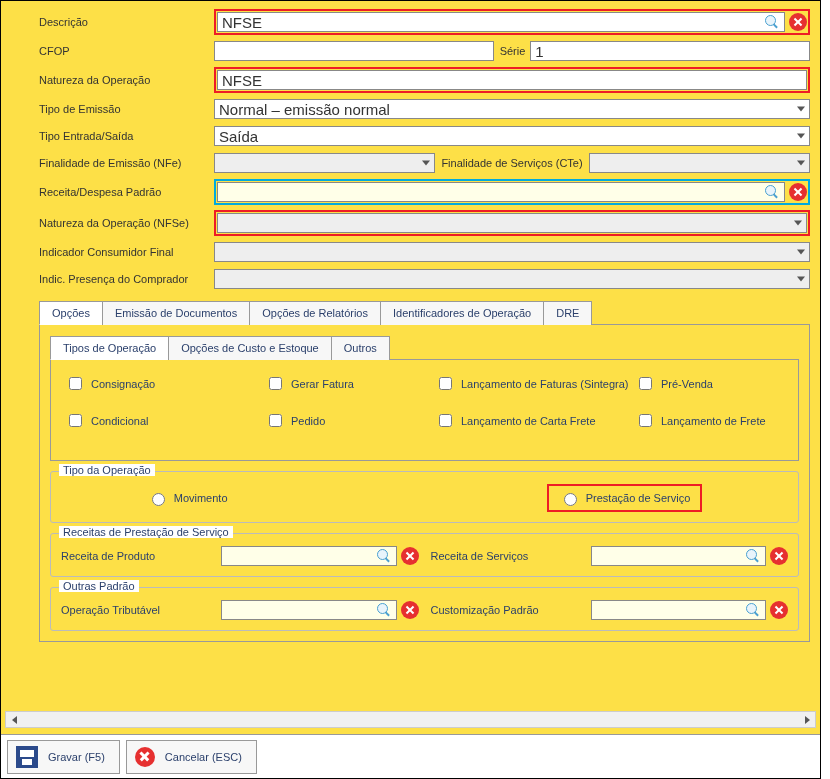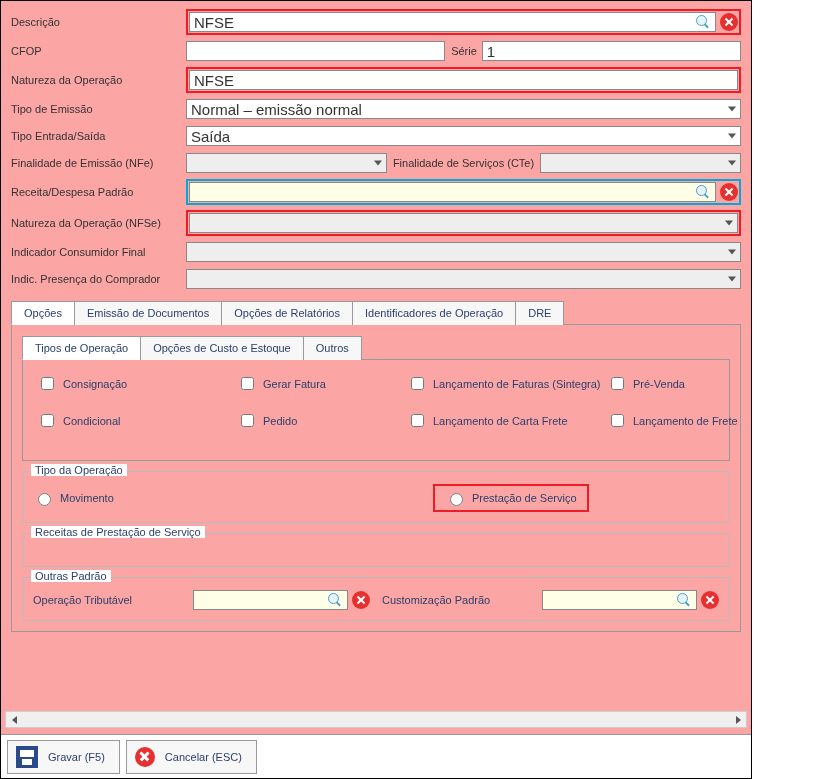--- a/index.html
+++ b/index.html
@@ -1,17 +1,17 @@
 <!DOCTYPE html>
 <html><head>
 <meta charset="utf-8">
 <style>
   * { box-sizing: border-box; font-family: Tahoma, Arial, sans-serif; font-size: 11px; }
   body { margin: 0; padding: 0; background: #fff; color: #333; }
-  .wrap { width: 752px; height: 779px; border: 1px solid #000; position: relative; background: #fca5a5; }
+  .wrap { width: 821px; height: 779px; border: 1px solid #000; position: relative; background: #fde047; padding-left: 28px; }
   .content { padding: 8px 10px 0 10px; }
   .row { display: flex; align-items: center; margin-bottom: 5px; min-height: 22px; }
   .lbl { width: 175px; flex-shrink: 0; color: #333; }
   .fgrow { flex: 1; display: flex; align-items: center; gap: 0; }
   input[type=text], .sel {
     height: 20px; border: 1px solid #888; background: #fff; padding: 0 4px; width: 100%;
     font-size: 15px; color: #333;
   }
   .sel { appearance: none; position: relative; }
   .sel-wrap { position: relative; flex: 1; }
@@ -57,21 +57,21 @@
   }
   .tab.active { background: #fff; border-bottom: 1px solid #fff; }
   .tabpanel { border: 1px solid #999; border-top: none; padding: 10px; }
   .inner-tabstrip { display: flex; border-bottom: 1px solid #999; }
   .inner-panel { border: 1px solid #999; border-top: none; padding: 14px 14px 30px 14px; }
   .chkgrid { display: grid; grid-template-columns: 200px 170px 200px 180px; row-gap: 18px; }
   .chk { display: flex; align-items: center; gap: 6px; color: #2a3f6b; }
   .chk input { width: 13px; height: 13px; }
   .fieldset { border: 1px solid #bbb; border-radius: 3px; margin-top: 10px; padding: 10px 10px 10px 10px; }
   .fieldset-title { position: relative; top: -18px; background: #fff; display: inline-block; padding: 0 4px; color: #2a3f6b; margin-left: -2px; }
-  .fieldset-body { margin-top: -10px; }
+  .fieldset-body { margin-top: -10px; justify-content: center; }
   .radio { display: flex; align-items: center; gap: 6px; color: #2a3f6b; }
   .radio input { width: 13px; height: 13px; }
   .two-col { display: grid; grid-template-columns: 1fr 1fr; column-gap: 12px; align-items: center; }
   .lk2 { display: flex; align-items: center; }
   .lk2 .lbl2 { width: 160px; flex-shrink: 0; color: #2a3f6b; }
   .lk2 .lookup { flex: 1; }
   .scroll-h {
     position: absolute; left: 4px; right: 4px; bottom: 50px; height: 17px; background: #f0f0f0;
     display: flex; align-items: center; border: 1px solid #ccc;
   }
@@ -262,20 +262,38 @@
             <label class="radio">
               <input type="radio" name="tipoop" style="">
                 <span>Prestação de Serviço</span>
             </label>
           </span>
         </div>
       </div>
 
       <div class="fieldset">
         <span class="fieldset-title">Receitas de Prestação de Serviço</span>
+        <div class="fieldset-body two-col">
+          <div class="lk2">
+            <span class="lbl2">Receita de Produto</span>
+            <div class="lookup">
+              <input type="text" value="" style="">
+              <span class="mag"></span>
+            </div>
+            <span class="xbtn"></span>
+          </div>
+          <div class="lk2">
+            <span class="lbl2">Receita de Serviços</span>
+            <div class="lookup">
+              <input type="text" value="" style="">
+              <span class="mag"></span>
+            </div>
+            <span class="xbtn"></span>
+          </div>
+        </div>
       </div>
 
       <div class="fieldset">
         <span class="fieldset-title">Outras Padrão</span>
         <div class="fieldset-body two-col">
           <div class="lk2">
             <span class="lbl2">Operação Tributável</span>
             <div class="lookup">
               <input type="text" value="" style="">
               <span class="mag"></span>

